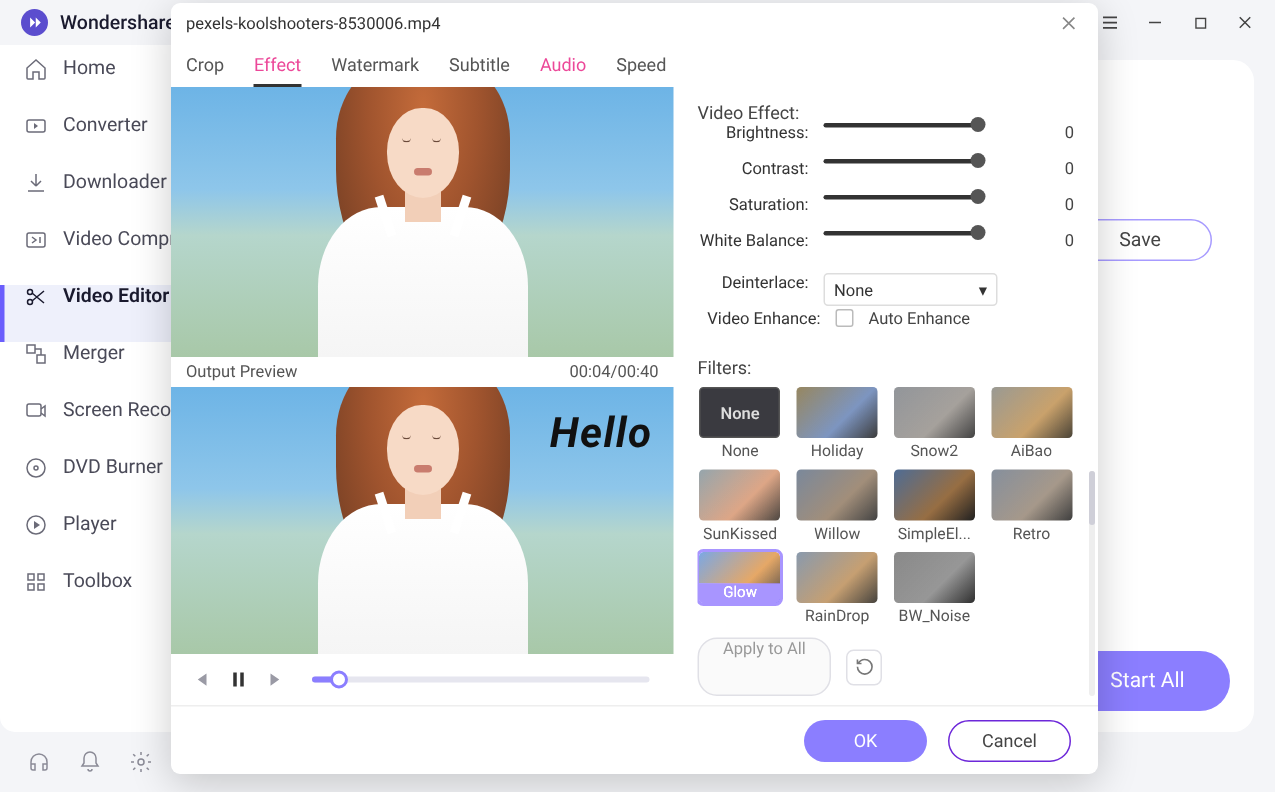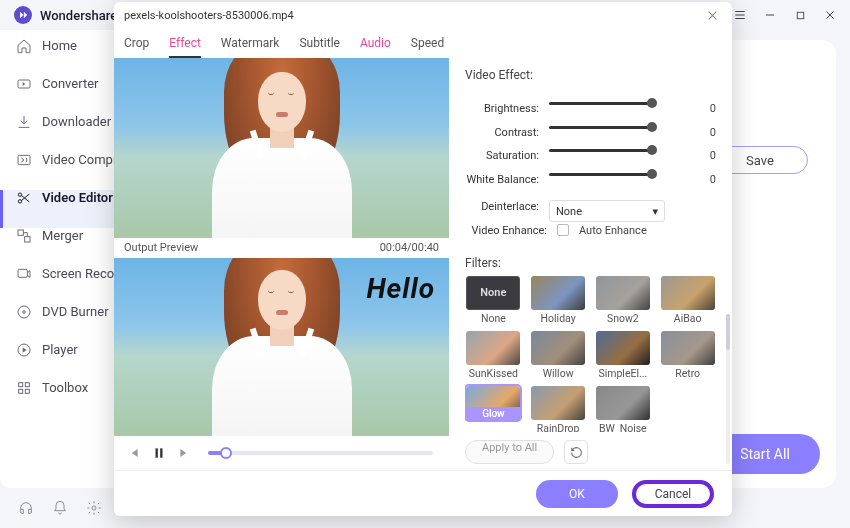--- a/index.html
+++ b/index.html
@@ -64,21 +64,21 @@
 
 .play-row{ height:36px; display:flex; align-items:center; padding:0 8px; gap:4px;}
 .pbtn{width:22px;height:22px;display:flex;align-items:center;justify-content:center;color:#9a9aa5;cursor:pointer;}
 .pbtn.play svg{fill:#9a9aa5;}
 .pbtn.pause svg{fill:#333;}
 .seek{flex:1;height:4px;background:#e6e6ef;border-radius:3px;position:relative;margin:0 8px;}
 .seek-fill{position:absolute;left:0;top:0;height:4px;width:8%;background:#8b7eff;border-radius:3px;}
 .seek-thumb{position:absolute;top:-4px;left:8%;margin-left:-6px;width:12px;height:12px;border-radius:50%;background:#fff;border:2px solid #8b7eff;}
 
 .settings-col{ flex:1; padding:6px 16px 6px 16px; display:flex;flex-direction:column; overflow:hidden;}
-.sec-title{ font-size:12px; color:#444; margin:4px 0 20px;}
+.sec-title{ font-size:12px; color:#444; margin:4px 0 0;}
 .prop-row{ display:flex; align-items:flex-start; height:24px; gap:10px; font-size:11px; color:#444;}
 .prop-lbl{ width:74px; text-align:right; color:#333; font-size:11px;}
 .prop-slider{ flex:1; height:3px; background:#333; border-radius:2px; position:relative; max-width:110px;}
 .prop-thumb{position:absolute; top:-4px; right:-2px; width:10px;height:10px;border-radius:50%;background:#555;}
 .prop-extra{flex:0 0 1px;}
 .prop-val{ width:40px; text-align:right;}
 .select-box{ flex:1; max-width:116px; height:22px; border:1px solid #ddd; border-radius:3px; display:flex;align-items:center;padding:0 6px;font-size:11px;justify-content:space-between;color:#333;}
 .chk{ width:12px;height:12px;border:1px solid #bbb;border-radius:2px;}
 
 .filters-label{font-size:12px;color:#444;margin:8px 0 6px;}
@@ -87,27 +87,27 @@
 .fthumb{ width:54px; height:34px; border-radius:3px; background:linear-gradient(135deg,#6c8bb5 0%,#b88d60 60%,#3c3c3c 100%); position:relative; overflow:hidden;}
 .fthumb.none{background:#3a3a40;display:flex;align-items:center;justify-content:center;color:#ddd;font-size:11px;font-weight:600;border:1.5px solid #555;}
 .fthumb.selected{outline:2px solid #8b7eff;}
 .fthumb.glow-tag::after{content:attr(data-tag);position:absolute;left:0;right:0;bottom:0;background:#8b7eff;color:#fff;font-size:10px;text-align:center;padding:1px 0;}
 .fname{ font-size:10.5px; color:#555; max-width:56px; overflow:hidden; text-overflow:ellipsis; white-space:nowrap;}
 
 .filters-scroll{ position:absolute; right:2px; top:256px; width:4px; height:150px; background:#eee; border-radius:3px;}
 .filters-scroll-thumb{width:4px;height:36px;background:#cfcfd8;border-radius:3px;}
 
 .apply-row{ display:flex; gap:10px; align-items:center; margin-top:8px;}
-.apply-all{ height:24px; padding:0 16px; border:1px solid #e0e0e6; border-radius:13px; font-size:11px; color:#999; background:#fafafa;}
+.apply-all{ height:39px; padding:0 16px; border:1px solid #e0e0e6; border-radius:13px; font-size:11px; color:#999; background:#fafafa;}
 .refresh{ width:24px;height:24px;border:1px solid #e0e0e6;border-radius:5px;display:flex;align-items:center;justify-content:center;}
 
 .modal-footer{ height:46px; border-top:1px solid #eee; display:flex; align-items:center; justify-content:flex-end; padding:0 18px; gap:14px;}
 .fbtn{ width:82px; height:28px; border-radius:15px; display:flex;align-items:center;justify-content:center;font-size:12px; cursor:pointer;}
 .fbtn.ok{ background:#8b7eff; color:#fff;}
-.fbtn.cancel{ border:4px solid #6d28d9; color:#444; background:#fff;}
+.fbtn.cancel{ border:1px solid #6d28d9; color:#444; background:#fff;}
 
 .fthumb.variant1{filter:hue-rotate(190deg) saturate(.8);}
 .fthumb.variant2{filter:contrast(1.3) brightness(1.05);}
 .fthumb.variant3{filter:grayscale(.9) brightness(1.1);}
 .fthumb.variant4{filter:sepia(.6) saturate(1.3);}
 .fthumb.variant5{filter:sepia(.4) hue-rotate(-15deg) brightness(1.1);}
 .fthumb.variant6{filter:grayscale(.5) contrast(.9);}
 .fthumb.variant7{filter:brightness(.8) contrast(1.2);}
 .fthumb.variant8{filter:saturate(.3) brightness(1.05);}
 .fthumb.variant9{filter:brightness(1.2) saturate(1.2);}

